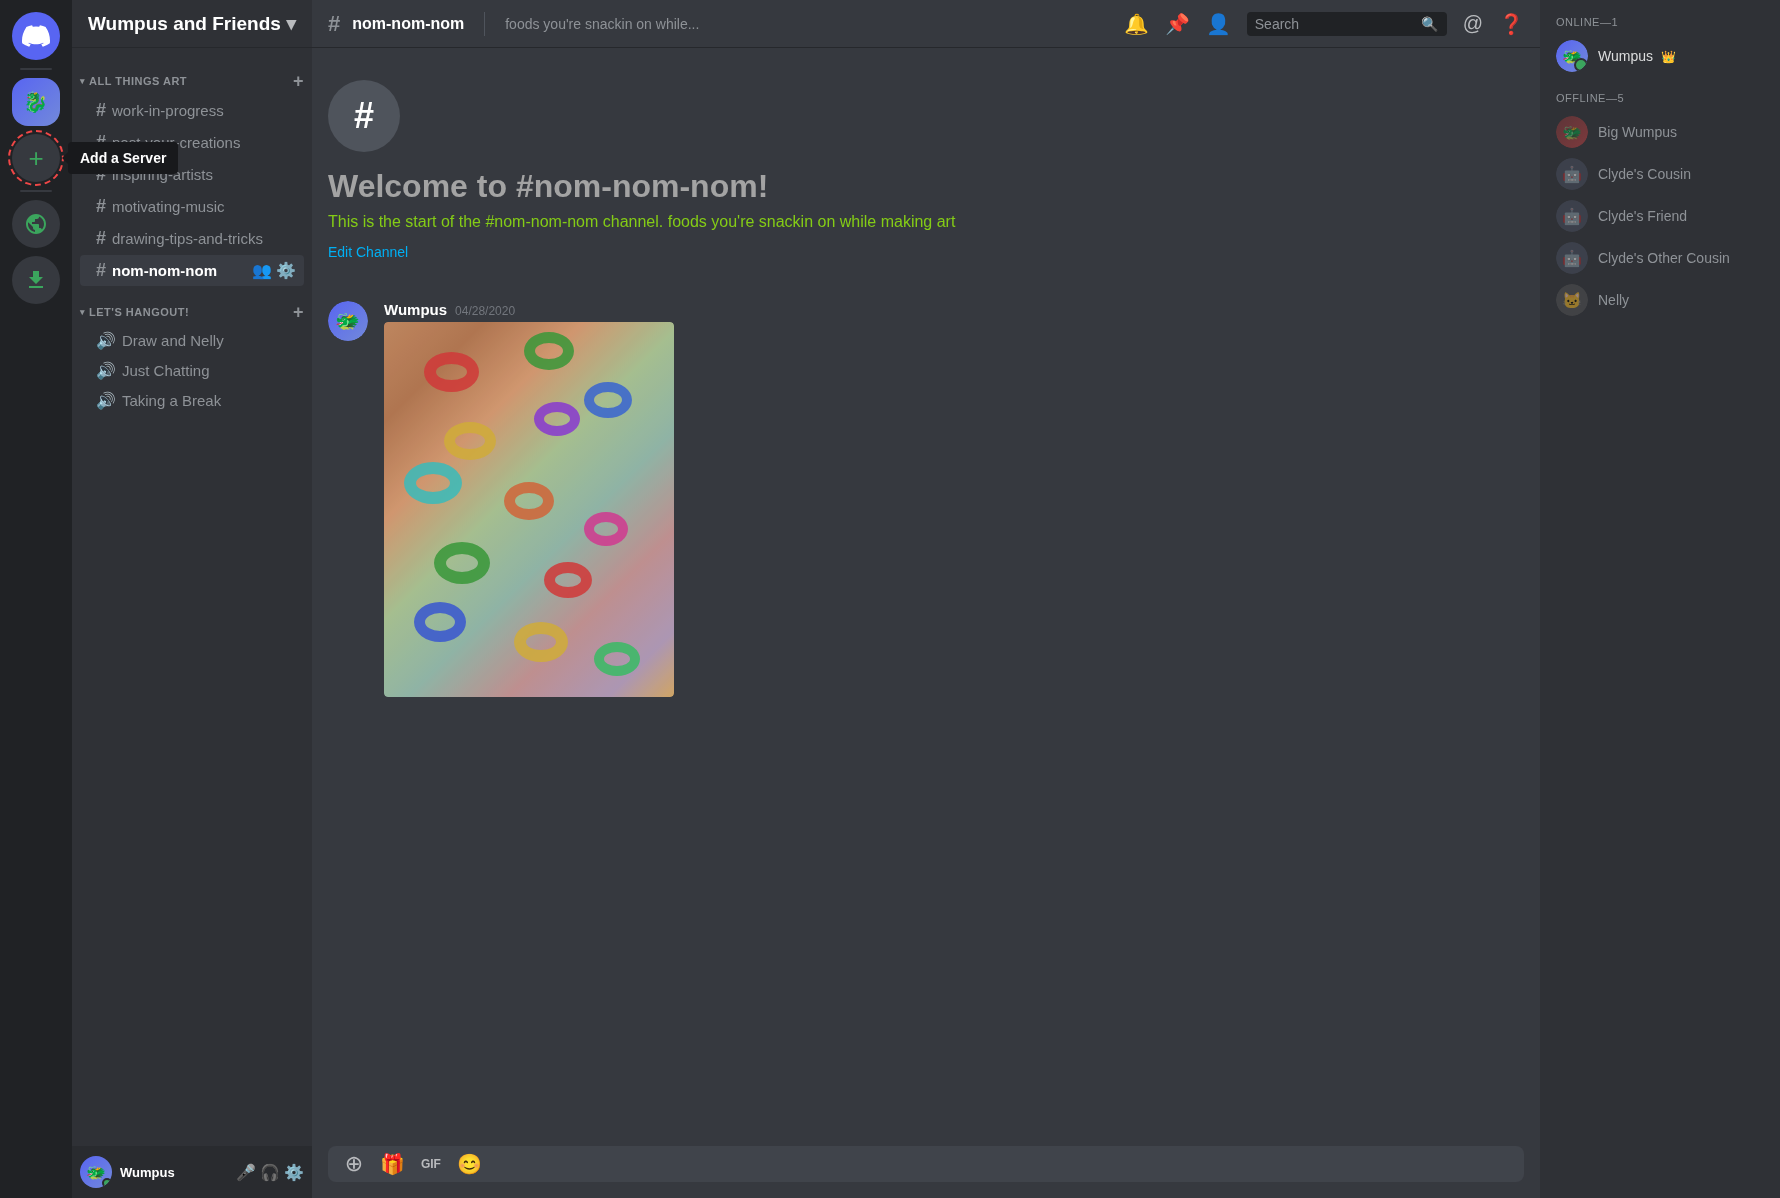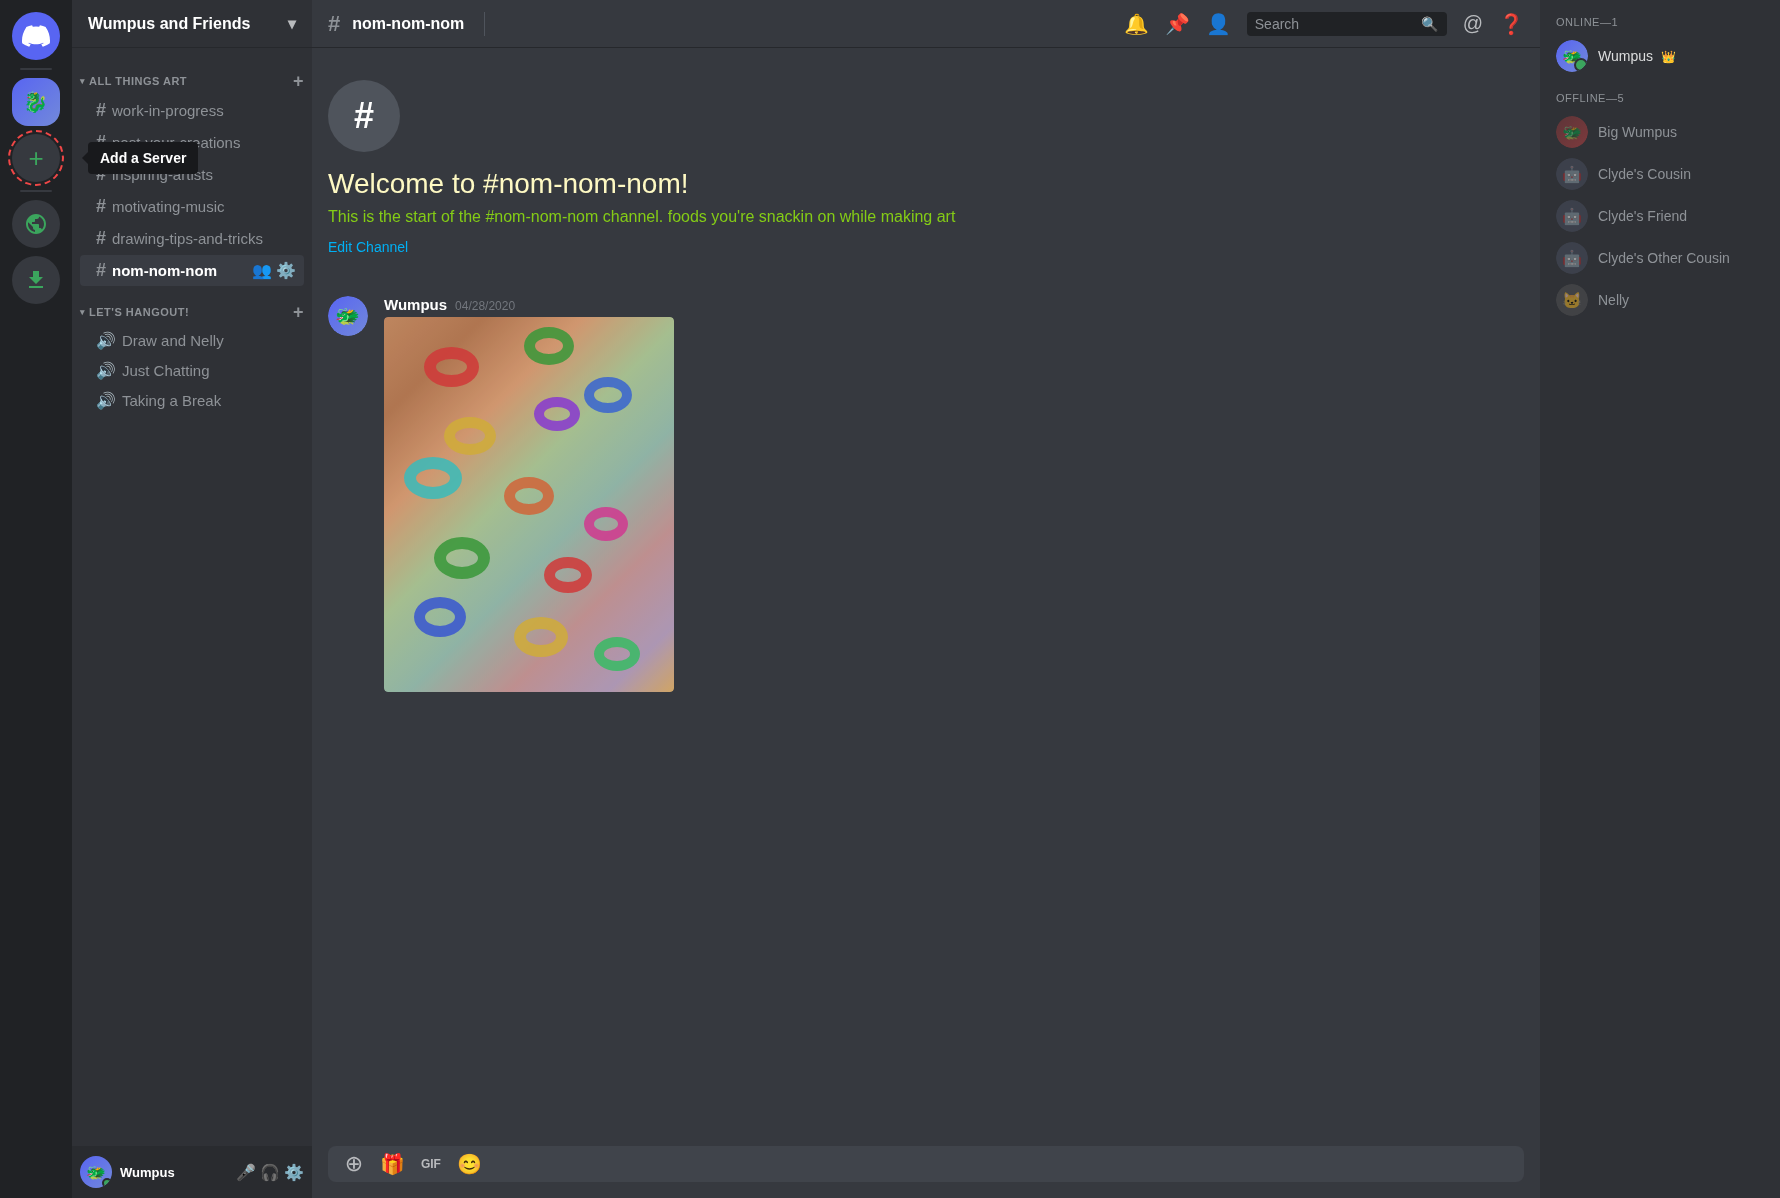--- a/index.html
+++ b/index.html
@@ -73,21 +73,21 @@
       flex-shrink: 0;
     }
     .server-name-bar {
       height: 48px;
       display: flex;
       align-items: center;
       padding: 0 16px;
       border-bottom: 1px solid #26282c;
       cursor: pointer;
       font-weight: 700;
-      font-size: 16px;
+      font-size: 19px;
       color: #fff;
     }
     .server-name-bar .chevron {
       margin-left: auto;
       color: #b9bbbe;
     }
     .channel-list {
       flex: 1;
       overflow-y: auto;
       padding: 8px 0;
@@ -285,23 +285,23 @@
       background: #4f545c;
       display: flex;
       align-items: center;
       justify-content: center;
       font-size: 36px;
       font-weight: 700;
       color: #fff;
       margin-bottom: 16px;
     }
     .welcome-title {
-      font-size: 28px;
-      font-weight: 400;
-      color: #fef9c3;
+      font-size: 32px;
+      font-weight: 700;
+      color: #a3a3a3;
       margin-bottom: 8px;
     }
     .welcome-desc {
       font-size: 16px;
       color: #84cc16;
       margin-bottom: 12px;
     }
     .edit-channel-link {
       color: #00b0f4;
       font-size: 14px;
@@ -459,21 +459,21 @@
     }
     .tooltip {
       position: absolute;
       background: #18191c;
       color: #fff;
       padding: 8px 12px;
       border-radius: 4px;
       font-size: 14px;
       font-weight: 600;
       white-space: nowrap;
-      left: 76px;
+      left: 56px;
       top: 50%;
       transform: translateY(-50%);
       z-index: 100;
       pointer-events: none;
     }
     .tooltip::before {
       content: '';
       position: absolute;
       left: -6px;
       top: 50%;
@@ -611,20 +611,21 @@
     </div>
   </div>
 </div>
 
 <div class="main-content">
 
   <div class="channel-header">
     <span class="hash-big">#</span>
     <span class="channel-name">nom-nom-nom</span>
     <div class="separator"></div>
+    <span class="topic">foods you're snackin on while...</span>
     <div class="header-actions">
       <span class="icon-btn">🔔</span>
       <span class="icon-btn">📌</span>
       <span class="icon-btn">👤</span>
       <div class="search-bar">
         <input type="text" placeholder="Search" style="">
         <span class="search-icon">🔍</span>
       </div>
       <span class="icon-btn">@</span>
       <span class="icon-btn">❓</span>

